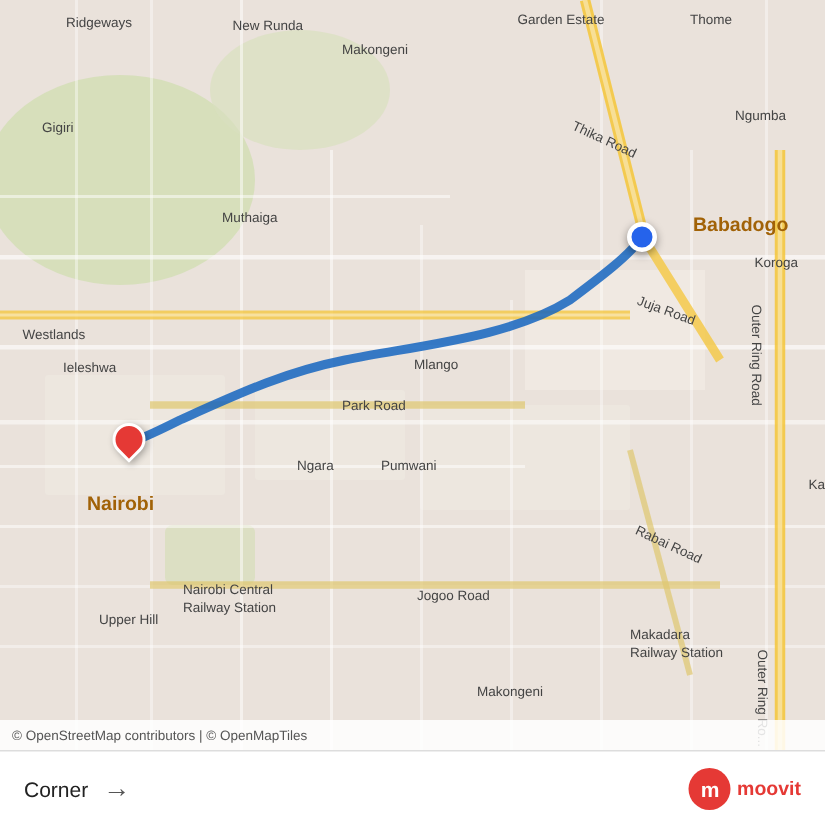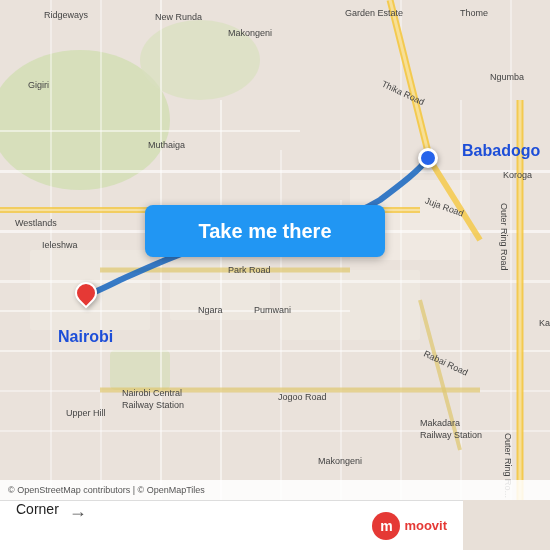--- a/index.html
+++ b/index.html
@@ -71,47 +71,48 @@
       position: absolute;
       font-size: 9px;
       color: #444;
       font-family: Arial, sans-serif;
       pointer-events: none;
       z-index: 6;
       white-space: nowrap;
     }
 
     .map-label-lg {
-      font-size: 16px;
-      font-weight: bold;
-      color: #1d4ed8;
+      font-size: 13px;
+      font-weight: bold;
+      color: #a16207;
     }
 
     
     #attribution {
       position: absolute;
       bottom: 0;
       left: 0;
       width: 100%;
       height: 20px;
       background: rgba(255,255,255,0.85);
       font-size: 9px;
       color: #555;
       display: flex;
       align-items: center;
       padding: 0 8px;
       z-index: 10;
     }
 
     
     #footer {
-      width: 463px;
+      width: 550px;
       height: 50px;
       background: #fff;
       display: flex;
+      align-items: center;
       padding: 0 16px;
       border-top: 1px solid #ddd;
     }
 
     #footer-from {
       font-size: 14px;
       color: #222;
       font-weight: 500;
     }
 
@@ -241,21 +242,20 @@
   <div class="map-label" style="top:198px;left:504px;transform:rotate(90deg);transform-origin:left center;">Outer Ring Road</div>
   <div class="map-label" style="top:358px;left:422px;transform:rotate(25deg);">Rabai Road</div>
   <div class="map-label" style="top:428px;left:508px;transform:rotate(90deg);transform-origin:left center;">Outer Ring Ro...</div>
 
   <div class="marker-dest"></div>
 
   <div class="marker-origin">
     <div class="pin-head"></div>
   </div>
 
-  <button id="take-me-there-btn">Take me there</button>
 
   <div id="attribution">
     <span>© OpenStreetMap contributors | © OpenMapTiles</span>
   </div>
 </div>
 
 <div id="footer">
   <span id="footer-from">Corner</span>
   <span id="footer-arrow">→</span>
   <div id="moovit-logo">

